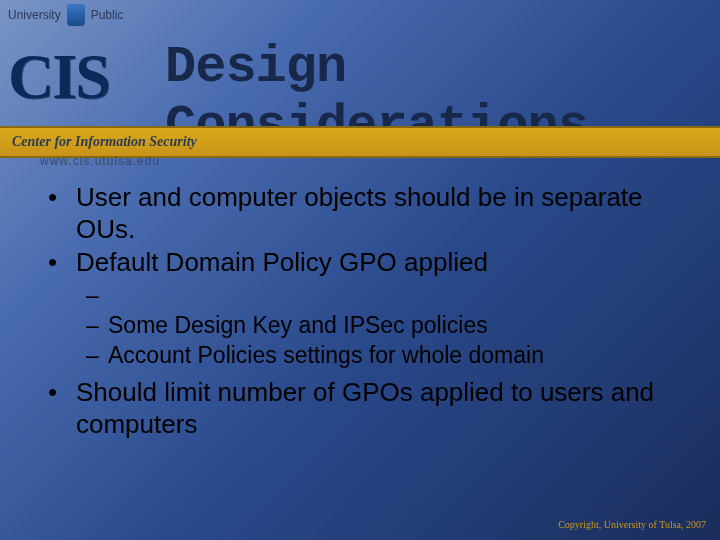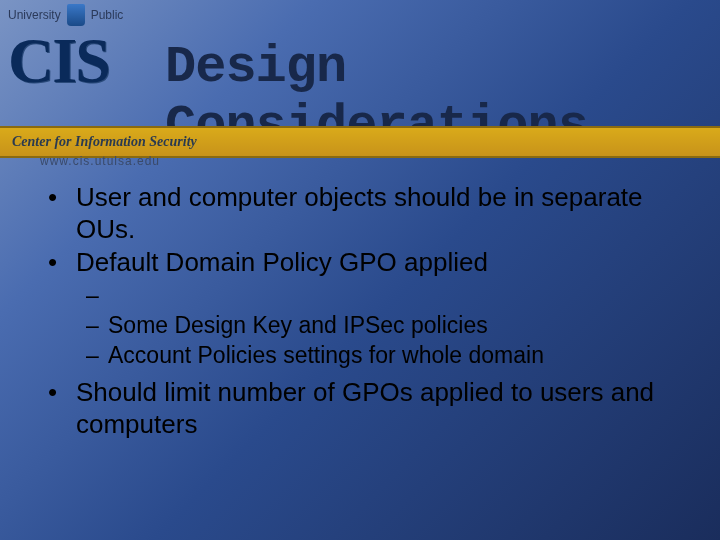--- a/index.html
+++ b/index.html
@@ -34,21 +34,21 @@
     border-radius: 2px 2px 4px 4px;
     position: relative;
   }
   .cis-logo {
     font-family: Georgia, 'Times New Roman', serif;
     font-weight: 900;
     font-size: 64px;
     color: #0a2a5a;
     letter-spacing: -2px;
     line-height: 0.9;
-    margin-top: 6px;
+    margin-top: 22px;
     text-shadow: 1px 1px 0 #2a4a7a;
   }
   .slide-title {
     position: absolute;
     left: 165px;
     top: 38px;
     font-family: Liberation Mono, monospace;
     font-weight: 900;
     font-size: 52px;
     color: #18284a;
@@ -162,14 +162,15 @@
       <span>Account Policies settings for whole domain</span>
     </div>
 
     <div class="bullet" style="margin-top:6px">
       <span class="dot">•</span>
       <span>Should limit number of GPOs applied to users and computers</span>
     </div>
 
   </div>
 
+  <div class="copyright">Copyright, University of Tulsa, 2007</div>
 
 </div>
 
 </body></html>

